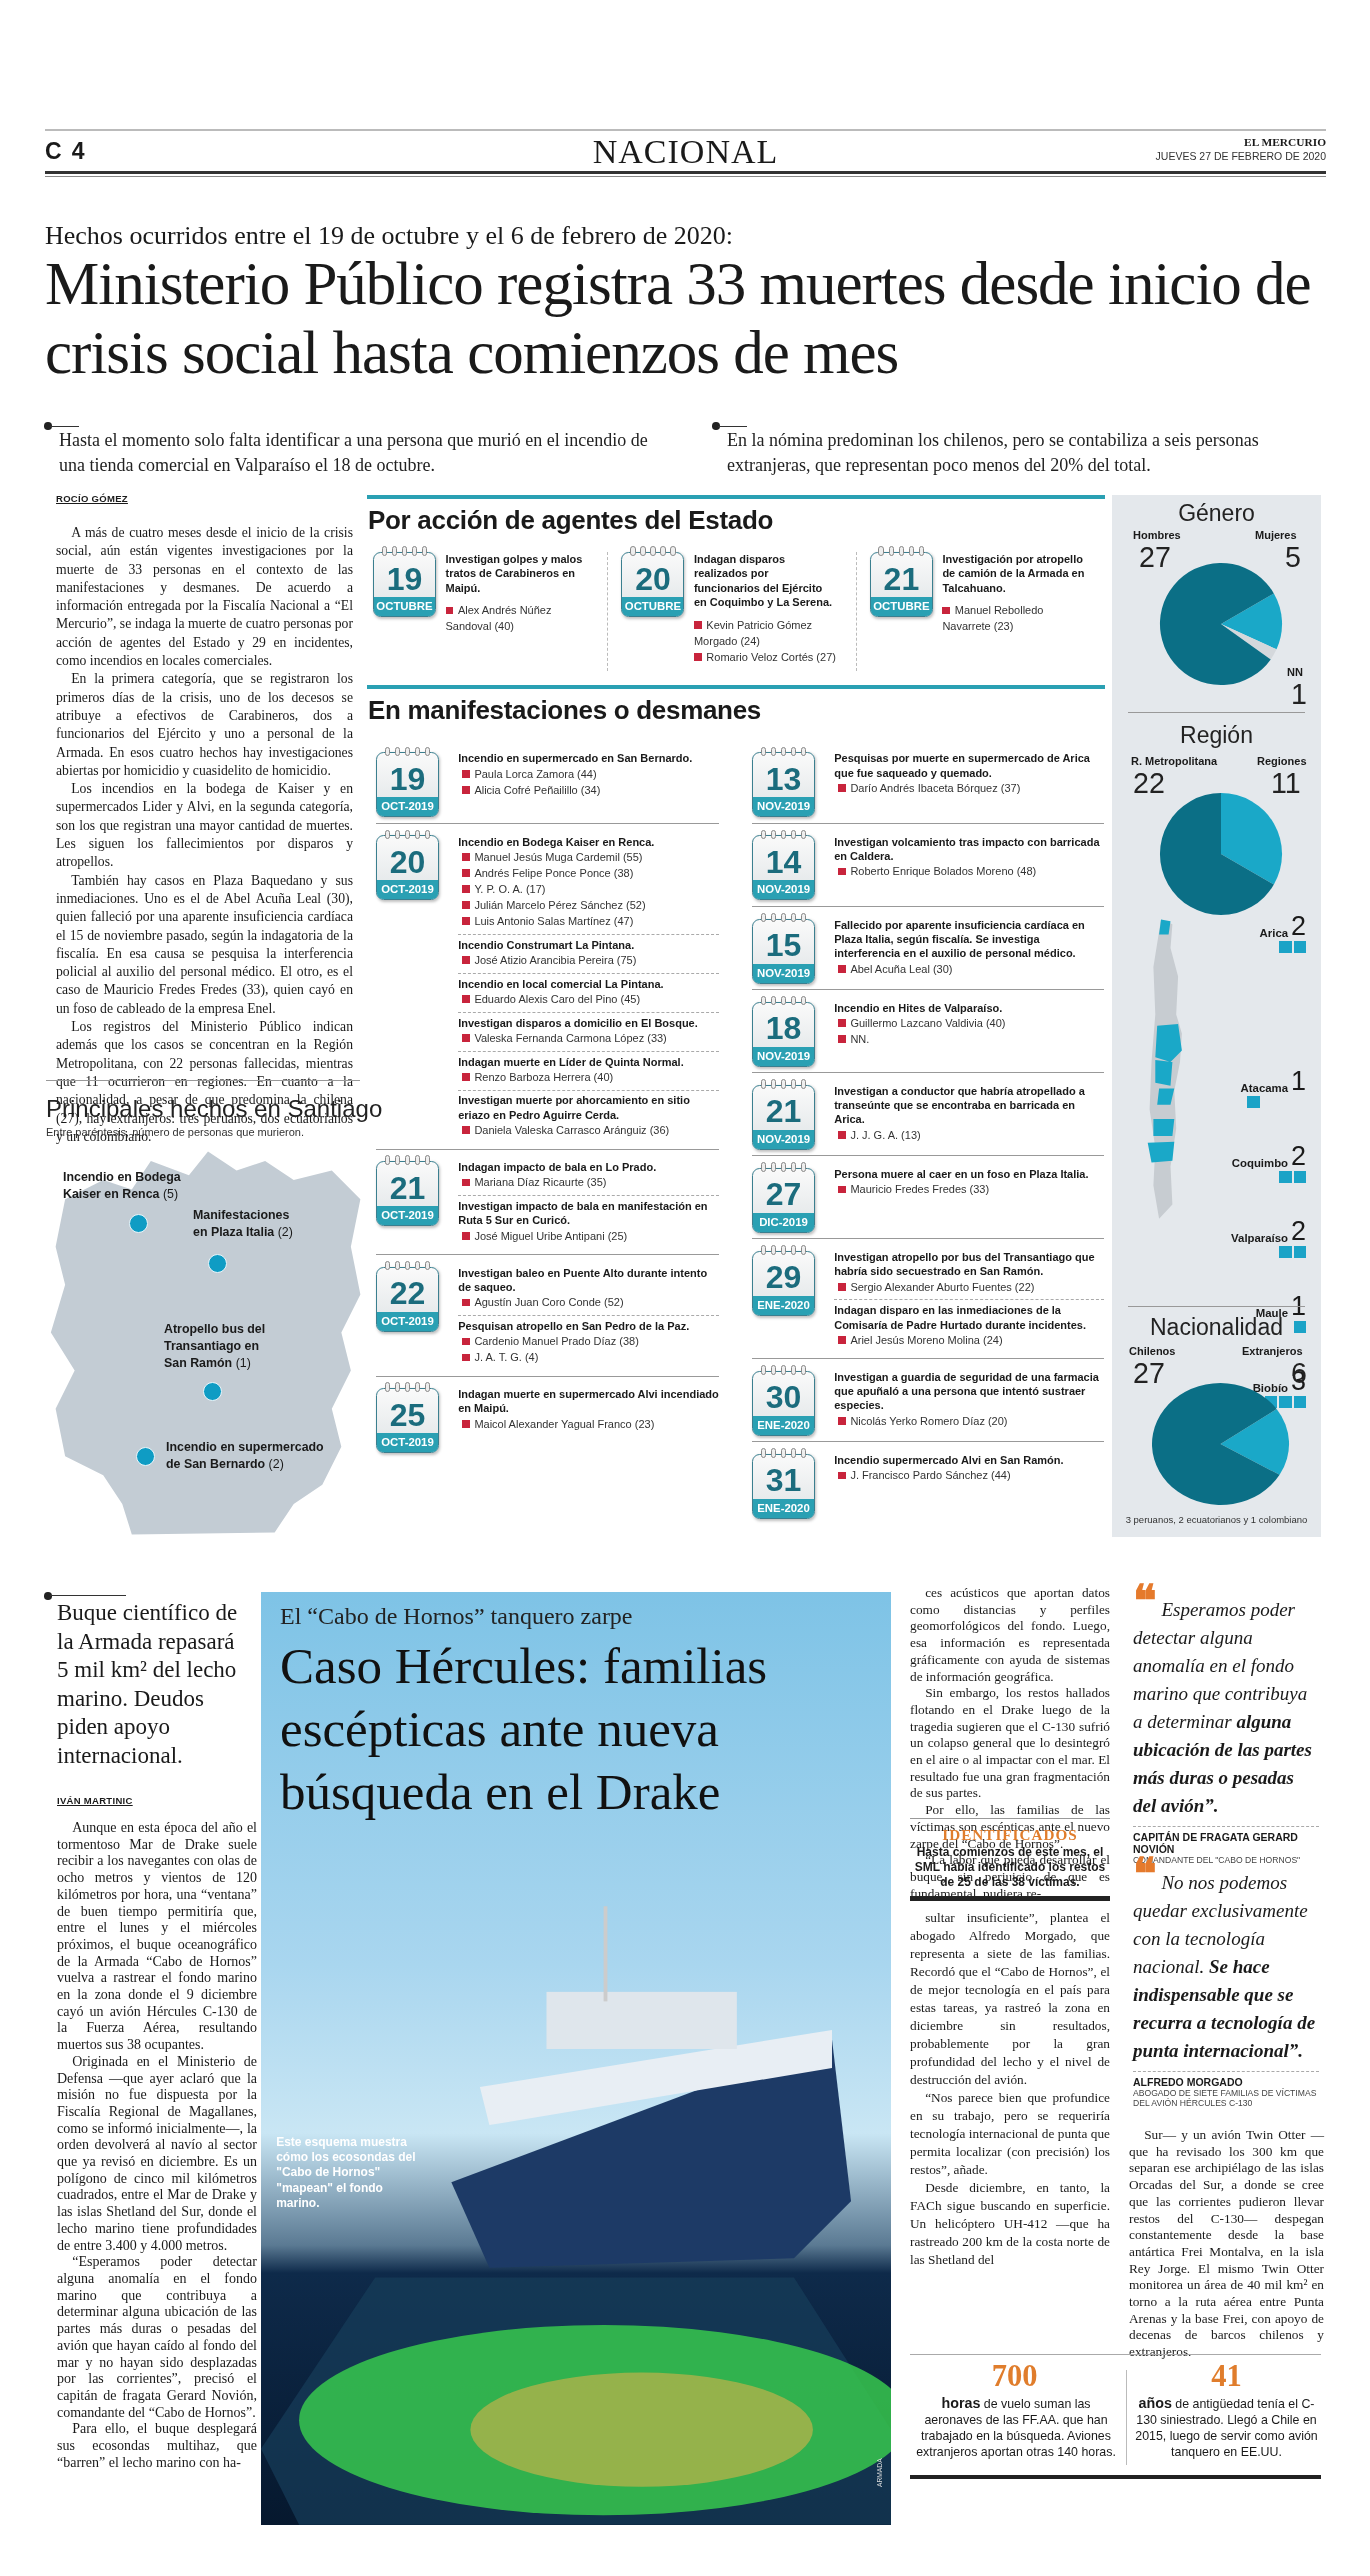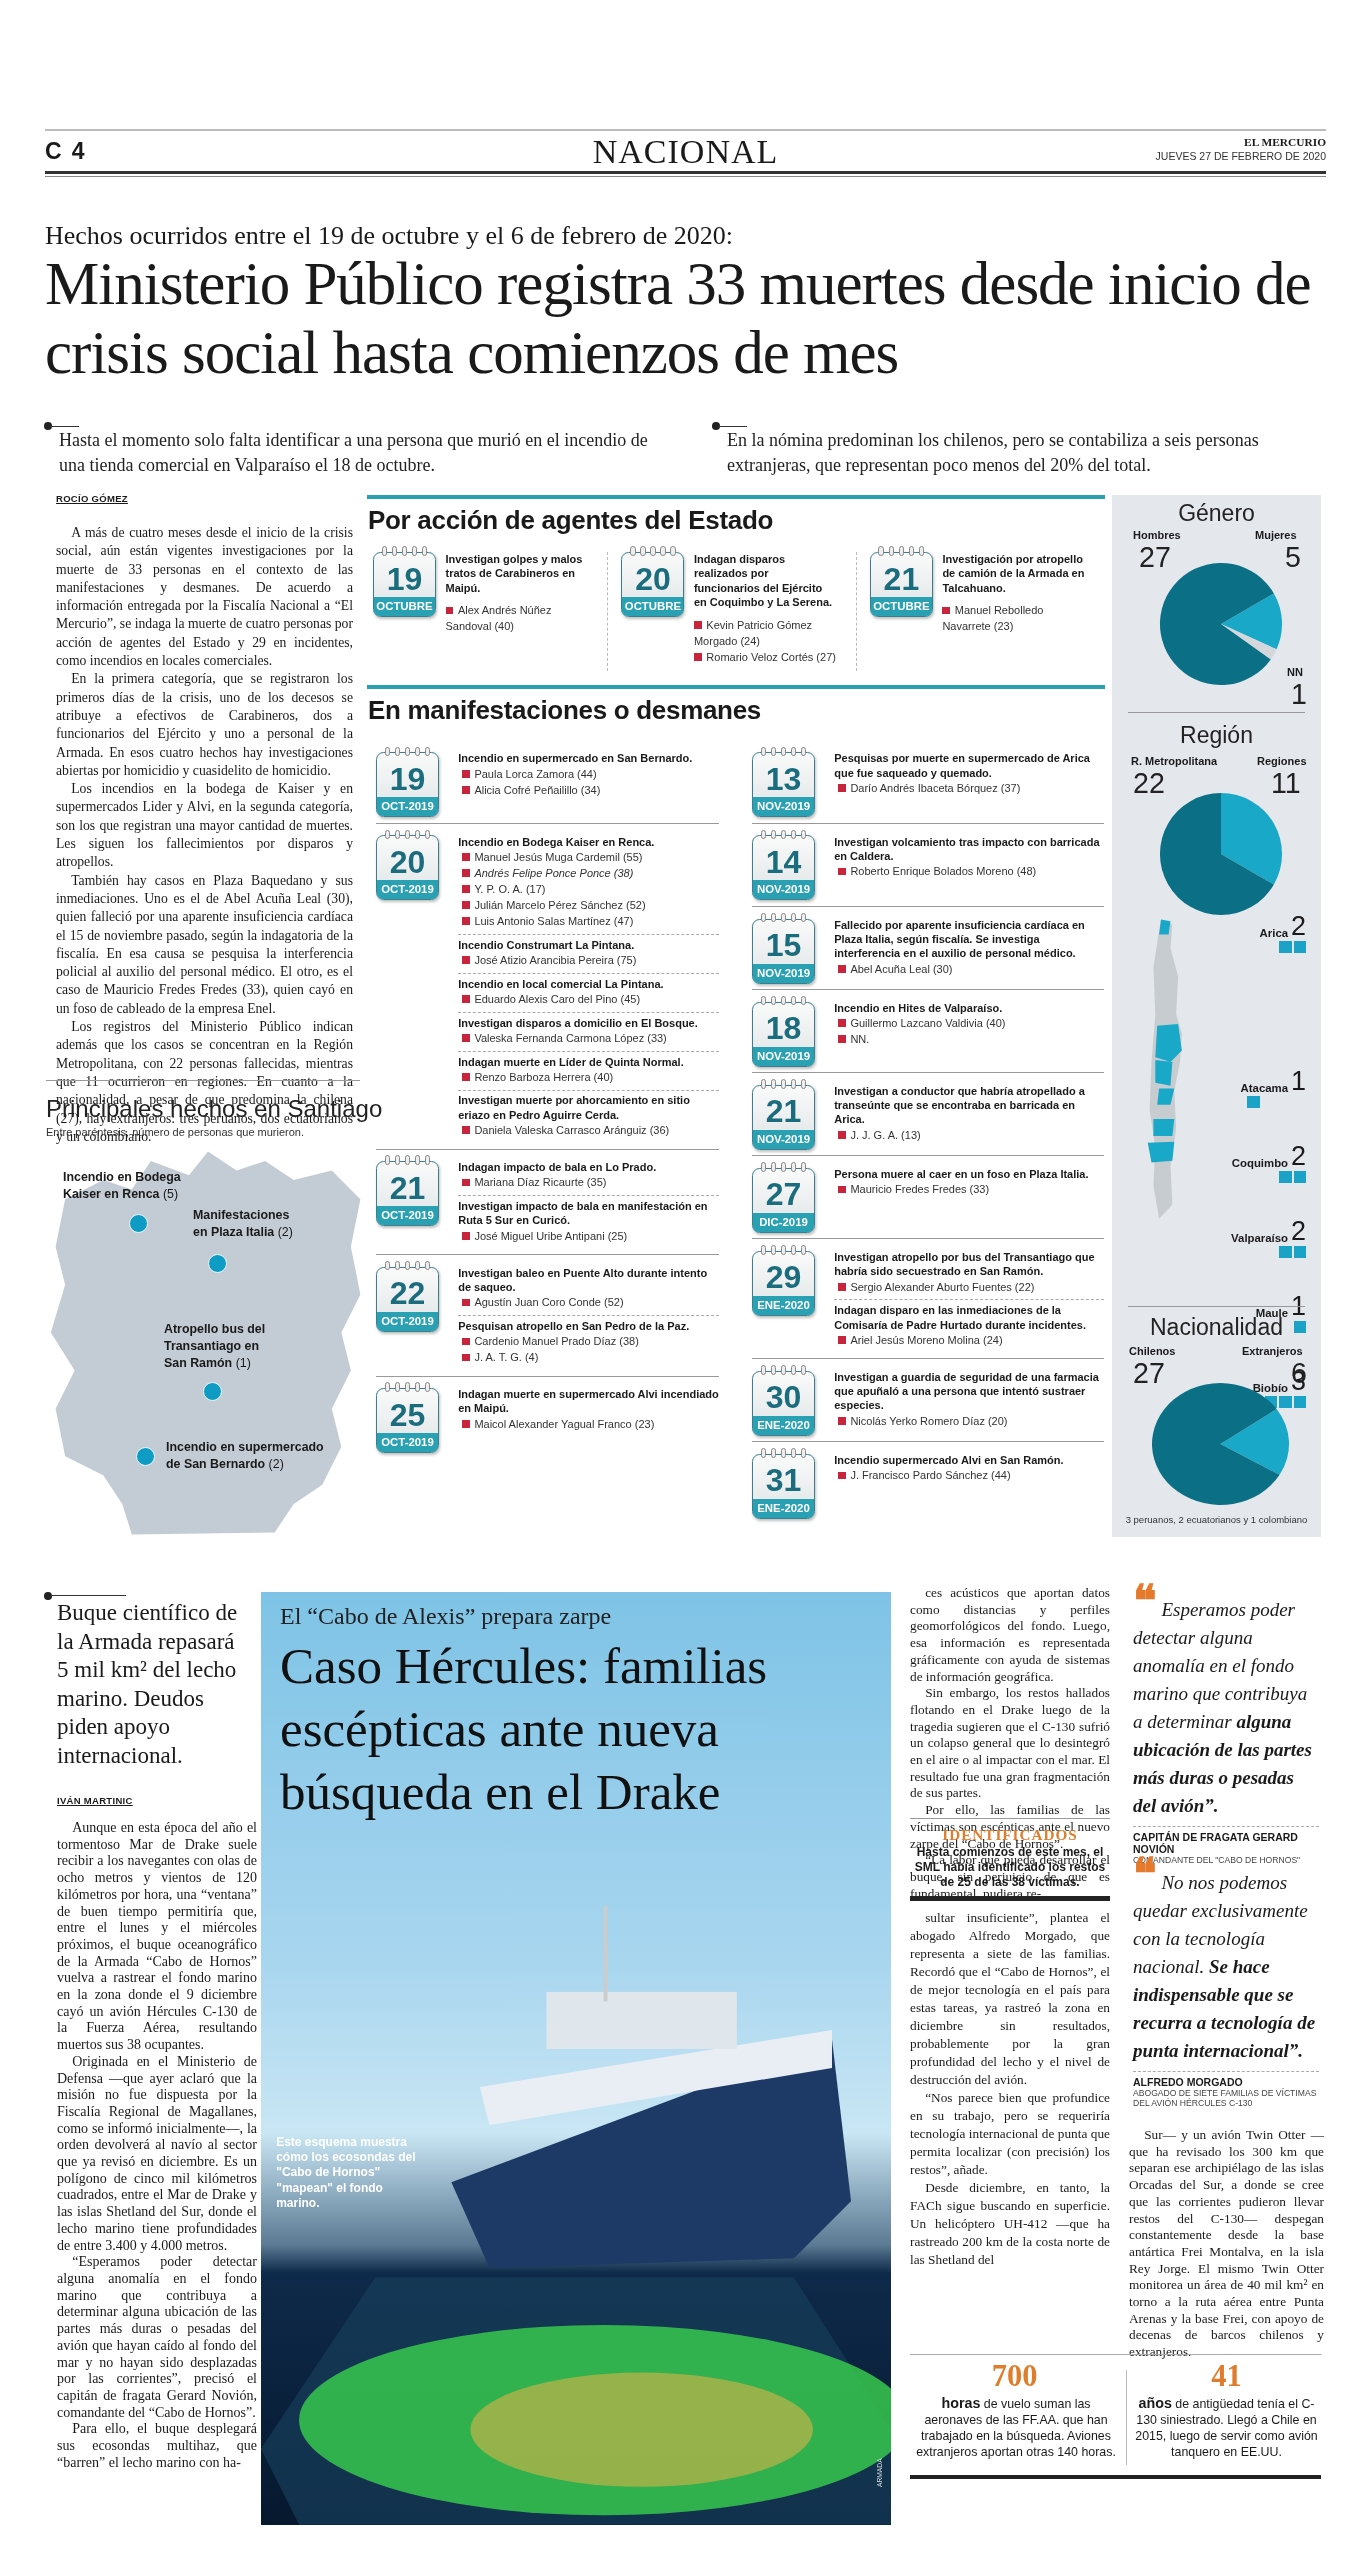--- a/index.html
+++ b/index.html
@@ -196,21 +196,21 @@
             <span></span>
           </div>
           <div class="day">20</div>
           <div class="mon">OCT-2019</div>
         </div>
       </div>
       <div style="flex: 1 1 0%;">
         <div style="padding: 2.9px 0px 4.8px;">
           <div class="ev-title">Incendio en Bodega Kaiser en Renca.</div>
           <div class="victim" style="padding-left: 3.8px;">Manuel Jesús Muga Cardemil (55)</div>
-          <div class="victim" style="padding-left: 3.8px; font-style: italic;">Andrés Felipe Ponce Ponce (38)</div>
+          <div class="victim" style="padding-left: 3.8px;">Andrés Felipe Ponce Ponce (38)</div>
           <div class="victim" style="padding-left: 3.8px;">Y. P. O. A. (17)</div>
           <div class="victim" style="padding-left: 3.8px;">Julián Marcelo Pérez Sánchez (52)</div>
           <div class="victim" style="padding-left: 3.8px;">Luis Antonio Salas Martínez (47)</div>
         </div>
         <div style="padding: 2.9px 0px 4.8px; border-top: 1px dashed rgb(170, 170, 170);">
           <div class="ev-title">Incendio Construmart La Pintana.</div>
           <div class="victim" style="padding-left: 3.8px;">José Atizio Arancibia Pereira (75)</div>
         </div>
         <div style="padding: 2.9px 0px 4.8px; border-top: 1px dashed rgb(170, 170, 170);">
           <div class="ev-title">Incendio en local comercial La Pintana.</div>
@@ -599,21 +599,21 @@
 <div class="abs photo" style="left:261px;top:1592px;width:630px;height:933px">
   <svg width="630" height="933" style="position:absolute;left:0;top:0" viewBox="0 0 662 980">
     <polygon points="200,620 600,470 620,640 560,700 240,710" fill="#1d3a66"></polygon>
     <polygon points="230,520 600,460 600,500 240,560" fill="#e8eef4"></polygon>
     <rect x="300" y="420" width="200" height="60" fill="#dfe6ec"></rect>
     <rect x="360" y="330" width="4" height="100" fill="#ccc"></rect>
     <polygon points="120,720 560,720 662,880 662,980 40,980 0,900" fill="#173d5a" opacity=".7"></polygon>
     <ellipse cx="360" cy="870" rx="320" ry="100" fill="#37c84e" opacity=".85"></ellipse>
     <ellipse cx="400" cy="880" rx="180" ry="60" fill="#d9b34a" opacity=".6"></ellipse>
   </svg>
-  <div class="abs" style="left:19px;top:11.4px;font:24px 'Liberation Serif',serif;color:#222">El “Cabo de Alexis” prepara zarpe</div>
+  <div class="abs" style="left:19px;top:11.4px;font:24px 'Liberation Serif',serif;color:#222">El “Cabo de Hornos” tanquero zarpe</div>
   <div class="abs" style="left:19px;top:43px;width:571px;font:51px/63px 'Liberation Serif',serif;color:#111">Caso Hércules: familias escépticas ante nueva búsqueda en el Drake</div>
   <div class="abs sans" style="left:15.2px;top:543px;width:152px;font:bold 12px/15.2px 'Liberation Sans',sans-serif;color:#fff">Este esquema muestra cómo los ecosondas del "Cabo de Hornos" "mapean" el fondo marino.</div>
   <div class="abs sans" style="left:615px;top:895px;font-size:6.7px;color:#ddd;transform:rotate(-90deg);transform-origin:left top">ARMADA</div>
 </div>
 
 <div class="abs body" id="col2a" style="left:910px;top:1585px;width:200px;font-size:13.3px;line-height:16.7px">
     <p>ces acústicos que aportan datos como distancias y perfiles geomorfológicos del fondo. Luego, esa información es representada gráficamente con ayuda de sistemas de información geográfica.</p>
     <p>Sin embargo, los restos hallados flotando en el Drake luego de la tragedia sugieren que el C-130 sufrió un colapso general que lo desintegró en el aire o al impactar con el mar. El resultado fue una gran fragmentación de sus partes.</p>
     <p>Por ello, las familias de las víctimas son escépticas ante el nuevo zarpe del “Cabo de Hornos”.</p>
     <p>“La labor que pueda desarrollar el buque, sin perjuicio de que es fundamental, pudiera re-</p>

